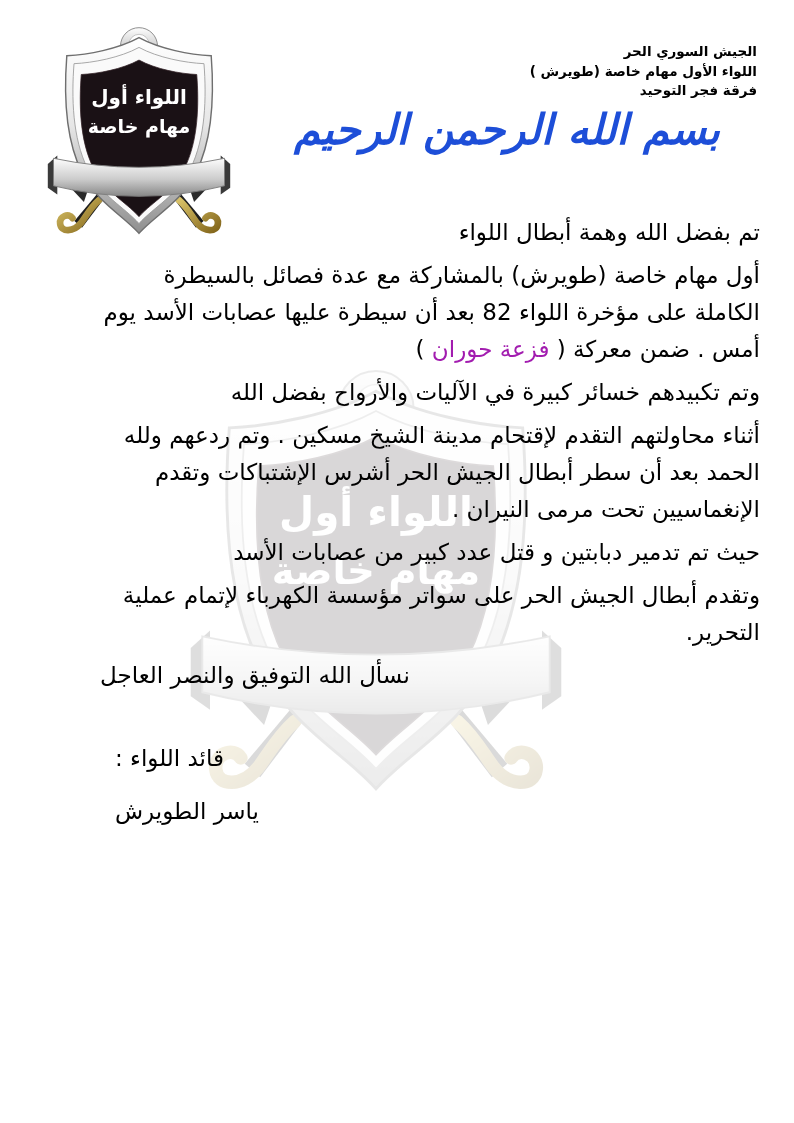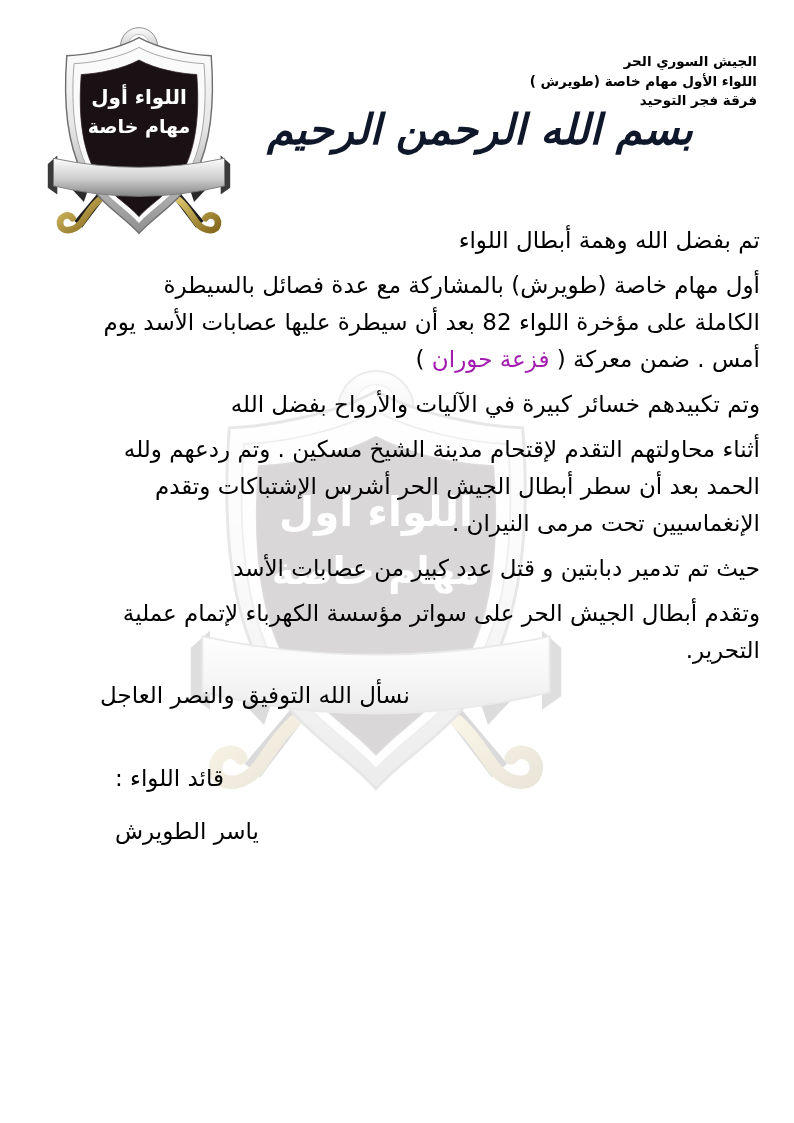--- a/index.html
+++ b/index.html
@@ -7,34 +7,34 @@
     position:relative;width:794px;height:1123px;background:#ffffff;overflow:hidden;
     font-family:"DejaVu Sans","Liberation Sans",sans-serif;color:#000;
   }
   
   .logo{position:absolute;left:44px;top:26px;width:190px;height:219px;}
   
   .watermark{position:absolute;left:183px;top:368px;width:386px;height:444px;opacity:0.16;pointer-events:none;}
   svg text{font-family:"DejaVu Sans","Liberation Sans",sans-serif;}
   
   .header{
-    position:absolute;top:52px;right:37px;direction:rtl;text-align:right;
+    position:absolute;top:42px;right:37px;direction:rtl;text-align:right;
     font-weight:bold;font-size:13.5px;line-height:19.5px;white-space:nowrap;
   }
   
   .bismillah{
-    position:absolute;top:102px;left:240px;width:480px;direction:rtl;text-align:center;
-    font-size:42px;line-height:56px;font-weight:bold;font-style:italic;color:#0f172a;
+    position:absolute;top:102px;left:240px;width:480px;direction:rtl;
+    font-size:42px;line-height:56px;font-weight:bold;font-style:italic;color:#1d4ed8;
   }
   
   .content{
     position:absolute;top:214px;left:100px;width:660px;direction:rtl;text-align:right;
     font-size:23px;line-height:37px;
   }
-  .content p{margin:8px 0 6px 0;}
+  .content p{margin:0 0 6px 0;}
   .center-line{text-align:left;}
   .red{color:#a21caf;}
   .sig{margin-top:46px;text-align:left;padding-left:15px;}
   .sig p{margin:16px 0 9px 0;}
 </style>
 </head>
 <body>
 
 <div class="page">
 

